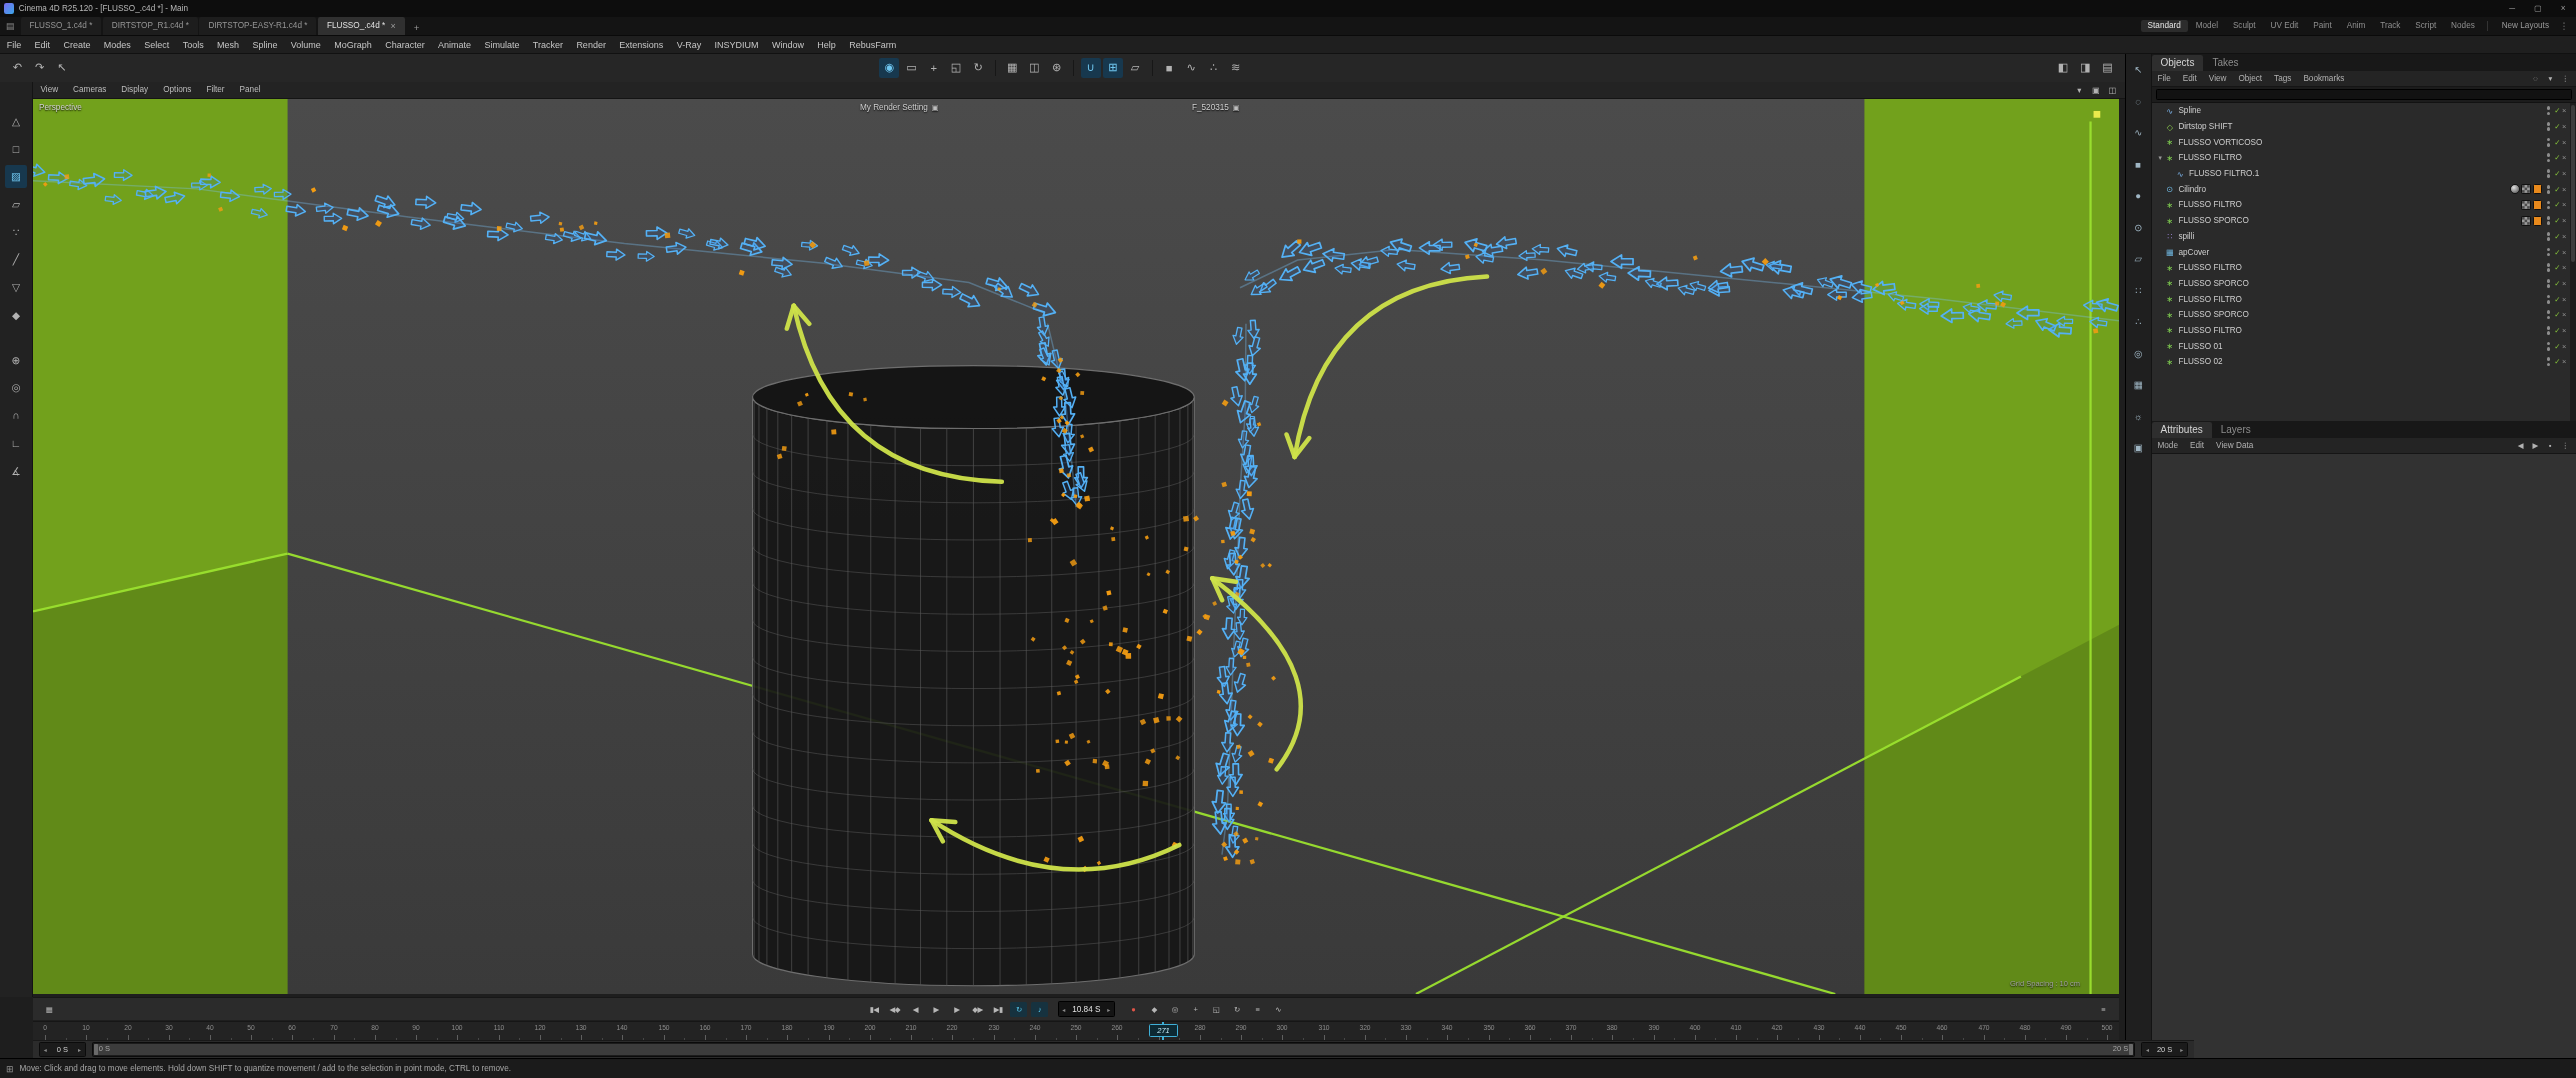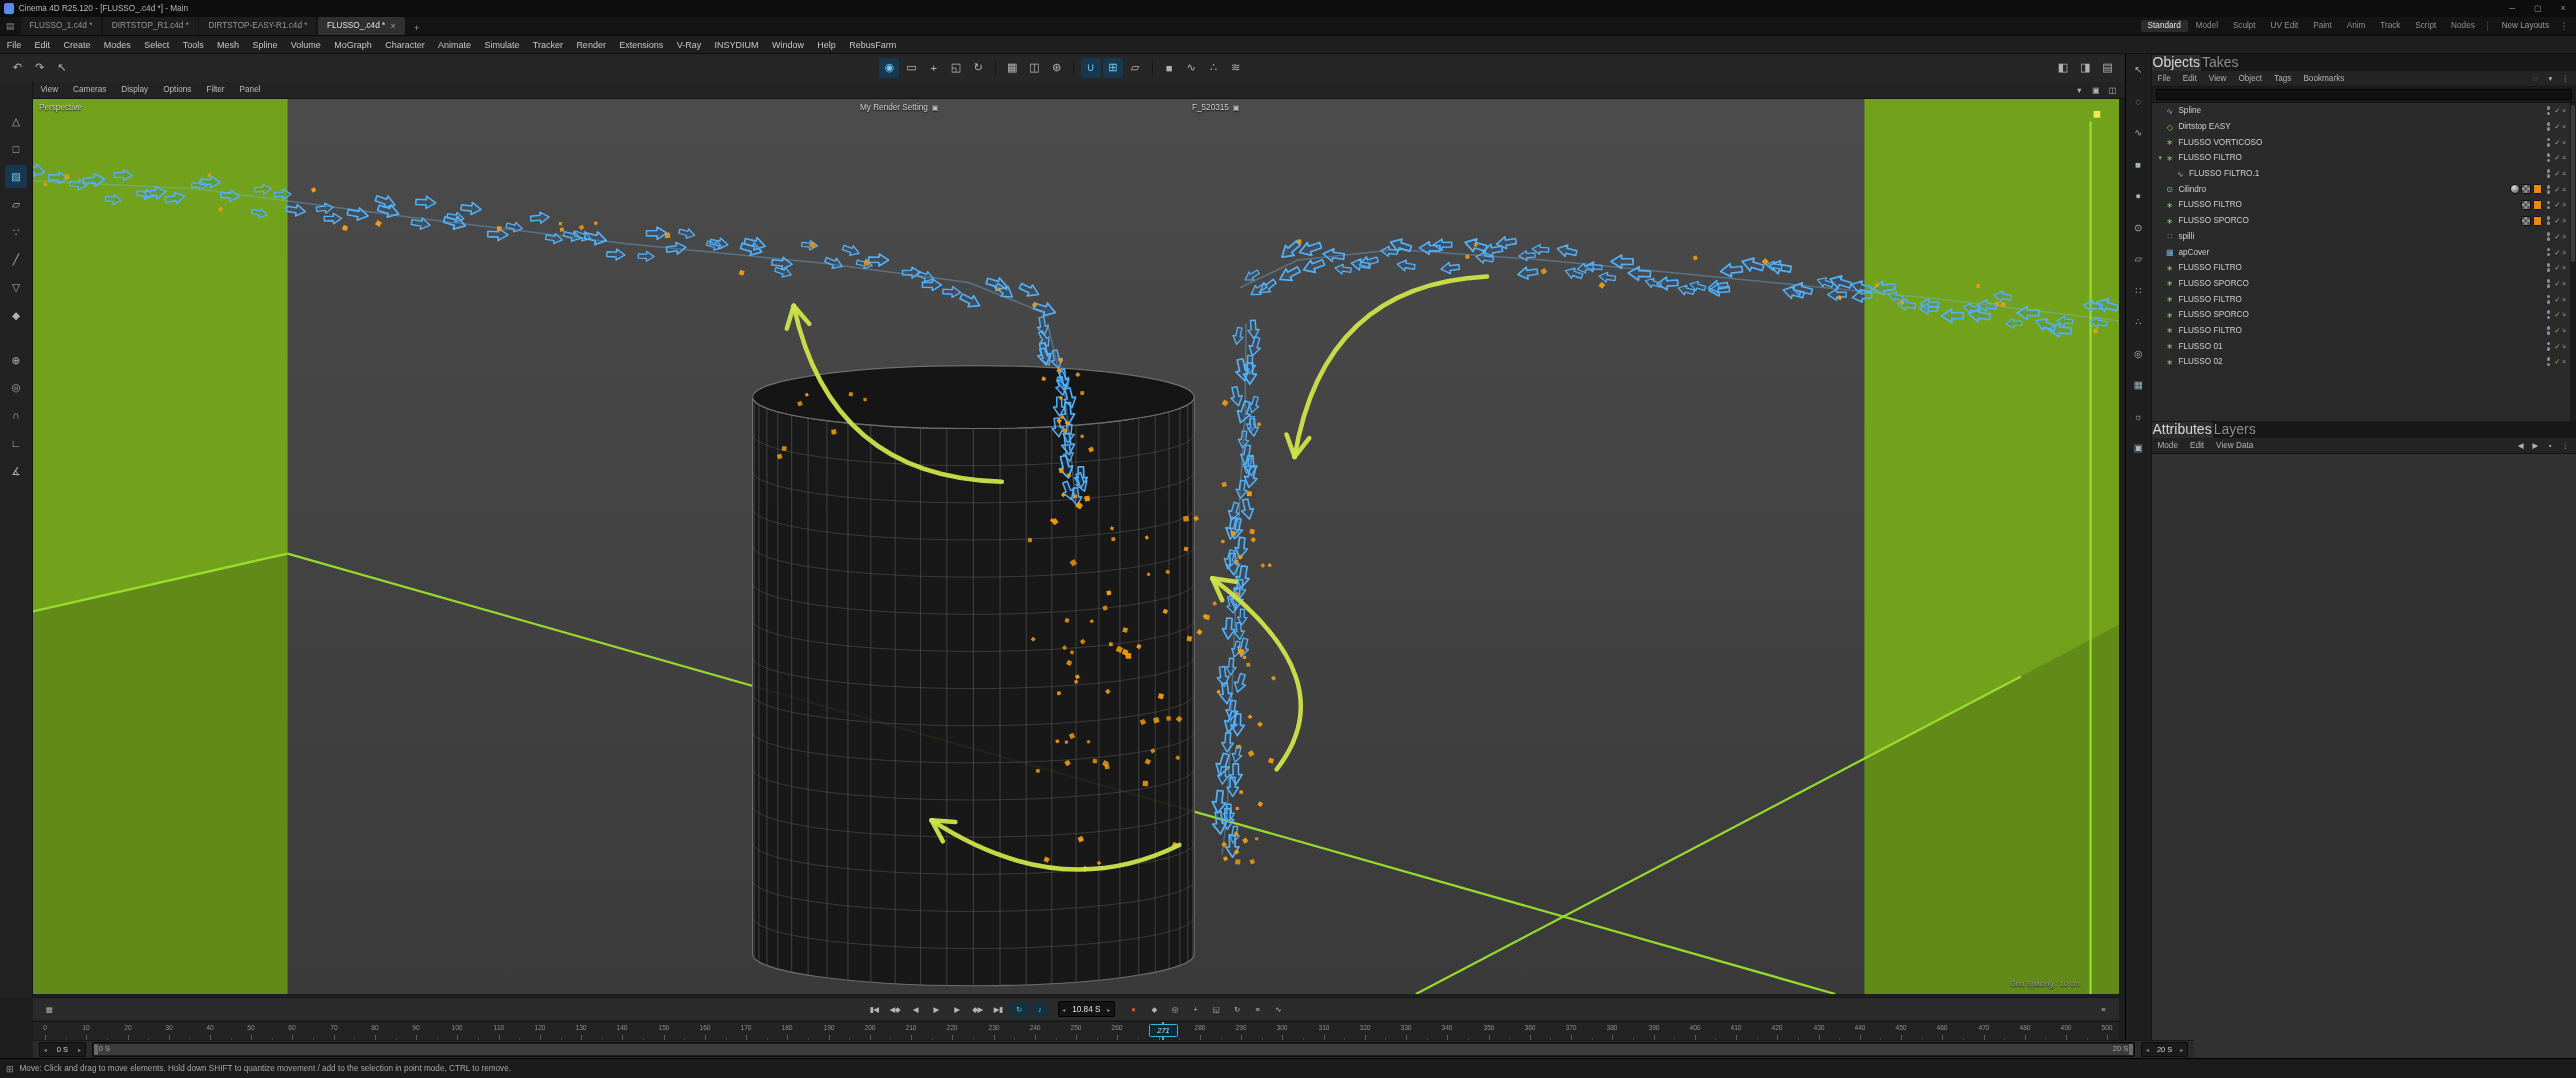--- a/index.html
+++ b/index.html
@@ -106,21 +106,21 @@
   
   #rightpanel{left:2125px;top:54px;width:451px;height:1004px;background:#262626;border-left:0.7px solid #000;box-sizing:border-box;}
   #side-palette{position:absolute;left:0;top:0;width:25.5px;bottom:0;background:#1f1f1f;border-right:0.7px solid #131313;
                 box-sizing:border-box;display:flex;flex-direction:column;align-items:center;padding-top:6px;}
   #side-palette .icon-btn{width:19.5px;height:19.5px;margin-bottom:12px;font-size:9.7px;color:#9fb6c4;}
 
   .panel-block{position:absolute;left:25.5px;right:0;}
   #om-block{top:0;height:367px;}
   #attr-block{top:367px;bottom:0;}
   .tabstrip{height:16.5px;background:#181818;display:flex;align-items:flex-end;}
-  .ptab{height:15.7px;line-height:15.7px;padding:0 1px;font-size:14px;color:#8d8d8d;border-radius:2.2px 2.2px 0 0;}
+  .ptab{height:15.7px;line-height:15.7px;padding:0 9px;font-size:10px;color:#8d8d8d;border-radius:2.2px 2.2px 0 0;}
   .ptab.active{background:#2e2e2e;color:#d6d6d6;}
   .panel-menu{height:16.5px;background:#242424;display:flex;align-items:center;border-bottom:0.7px solid #151515;box-sizing:border-box;}
   .panel-menu .mi{font-size:8.2px;color:#b2b2b2;padding:0 6px;}
   .pm-icons{margin-left:auto;display:flex;gap:2.2px;padding-right:4.5px;}
   .pm-icons .icon-btn{width:12.7px;height:12.7px;font-size:7.5px;}
   #om-search{height:15px;background:#1c1c1c;border-bottom:0.7px solid #121212;display:flex;align-items:center;padding:0 4.5px;}
   #om-search input{flex:1;height:9.7px;background:#121212;border:0.7px solid #000;border-radius:1.5px;color:#ccc;
                    font-size:7.5px;font-family:"Liberation Sans",sans-serif;padding:0 3px;outline:none;}
   #om-list{position:absolute;left:0;right:6px;top:49px;bottom:0;background:#2a2a2a;overflow:hidden;}
   #om-scrollbar{position:absolute;right:0;top:49px;bottom:0;width:6px;background:#1d1d1d;}
@@ -982,21 +982,21 @@
             <span class="dots">
               <span class="dot"></span>
               <span class="dot"></span>
             </span>
             <span class="mark g">✓</span>
             <span class="mark x">×</span>
           </div>
           <div class="om-row" style="padding-left: 4.5px;">
             <span class="om-caret"></span>
             <span class="om-ic" style="color: rgb(143, 209, 79);">◇</span>
-            <span class="om-name">Dirtstop EASY</span>
+            <span class="om-name">Dirtstop SHIFT</span>
             <span class="om-sp"></span>
             <span class="dots">
               <span class="dot"></span>
               <span class="dot"></span>
             </span>
             <span class="mark g">✓</span>
             <span class="mark x">×</span>
           </div>
           <div class="om-row" style="padding-left: 4.5px;">
             <span class="om-caret"></span>

